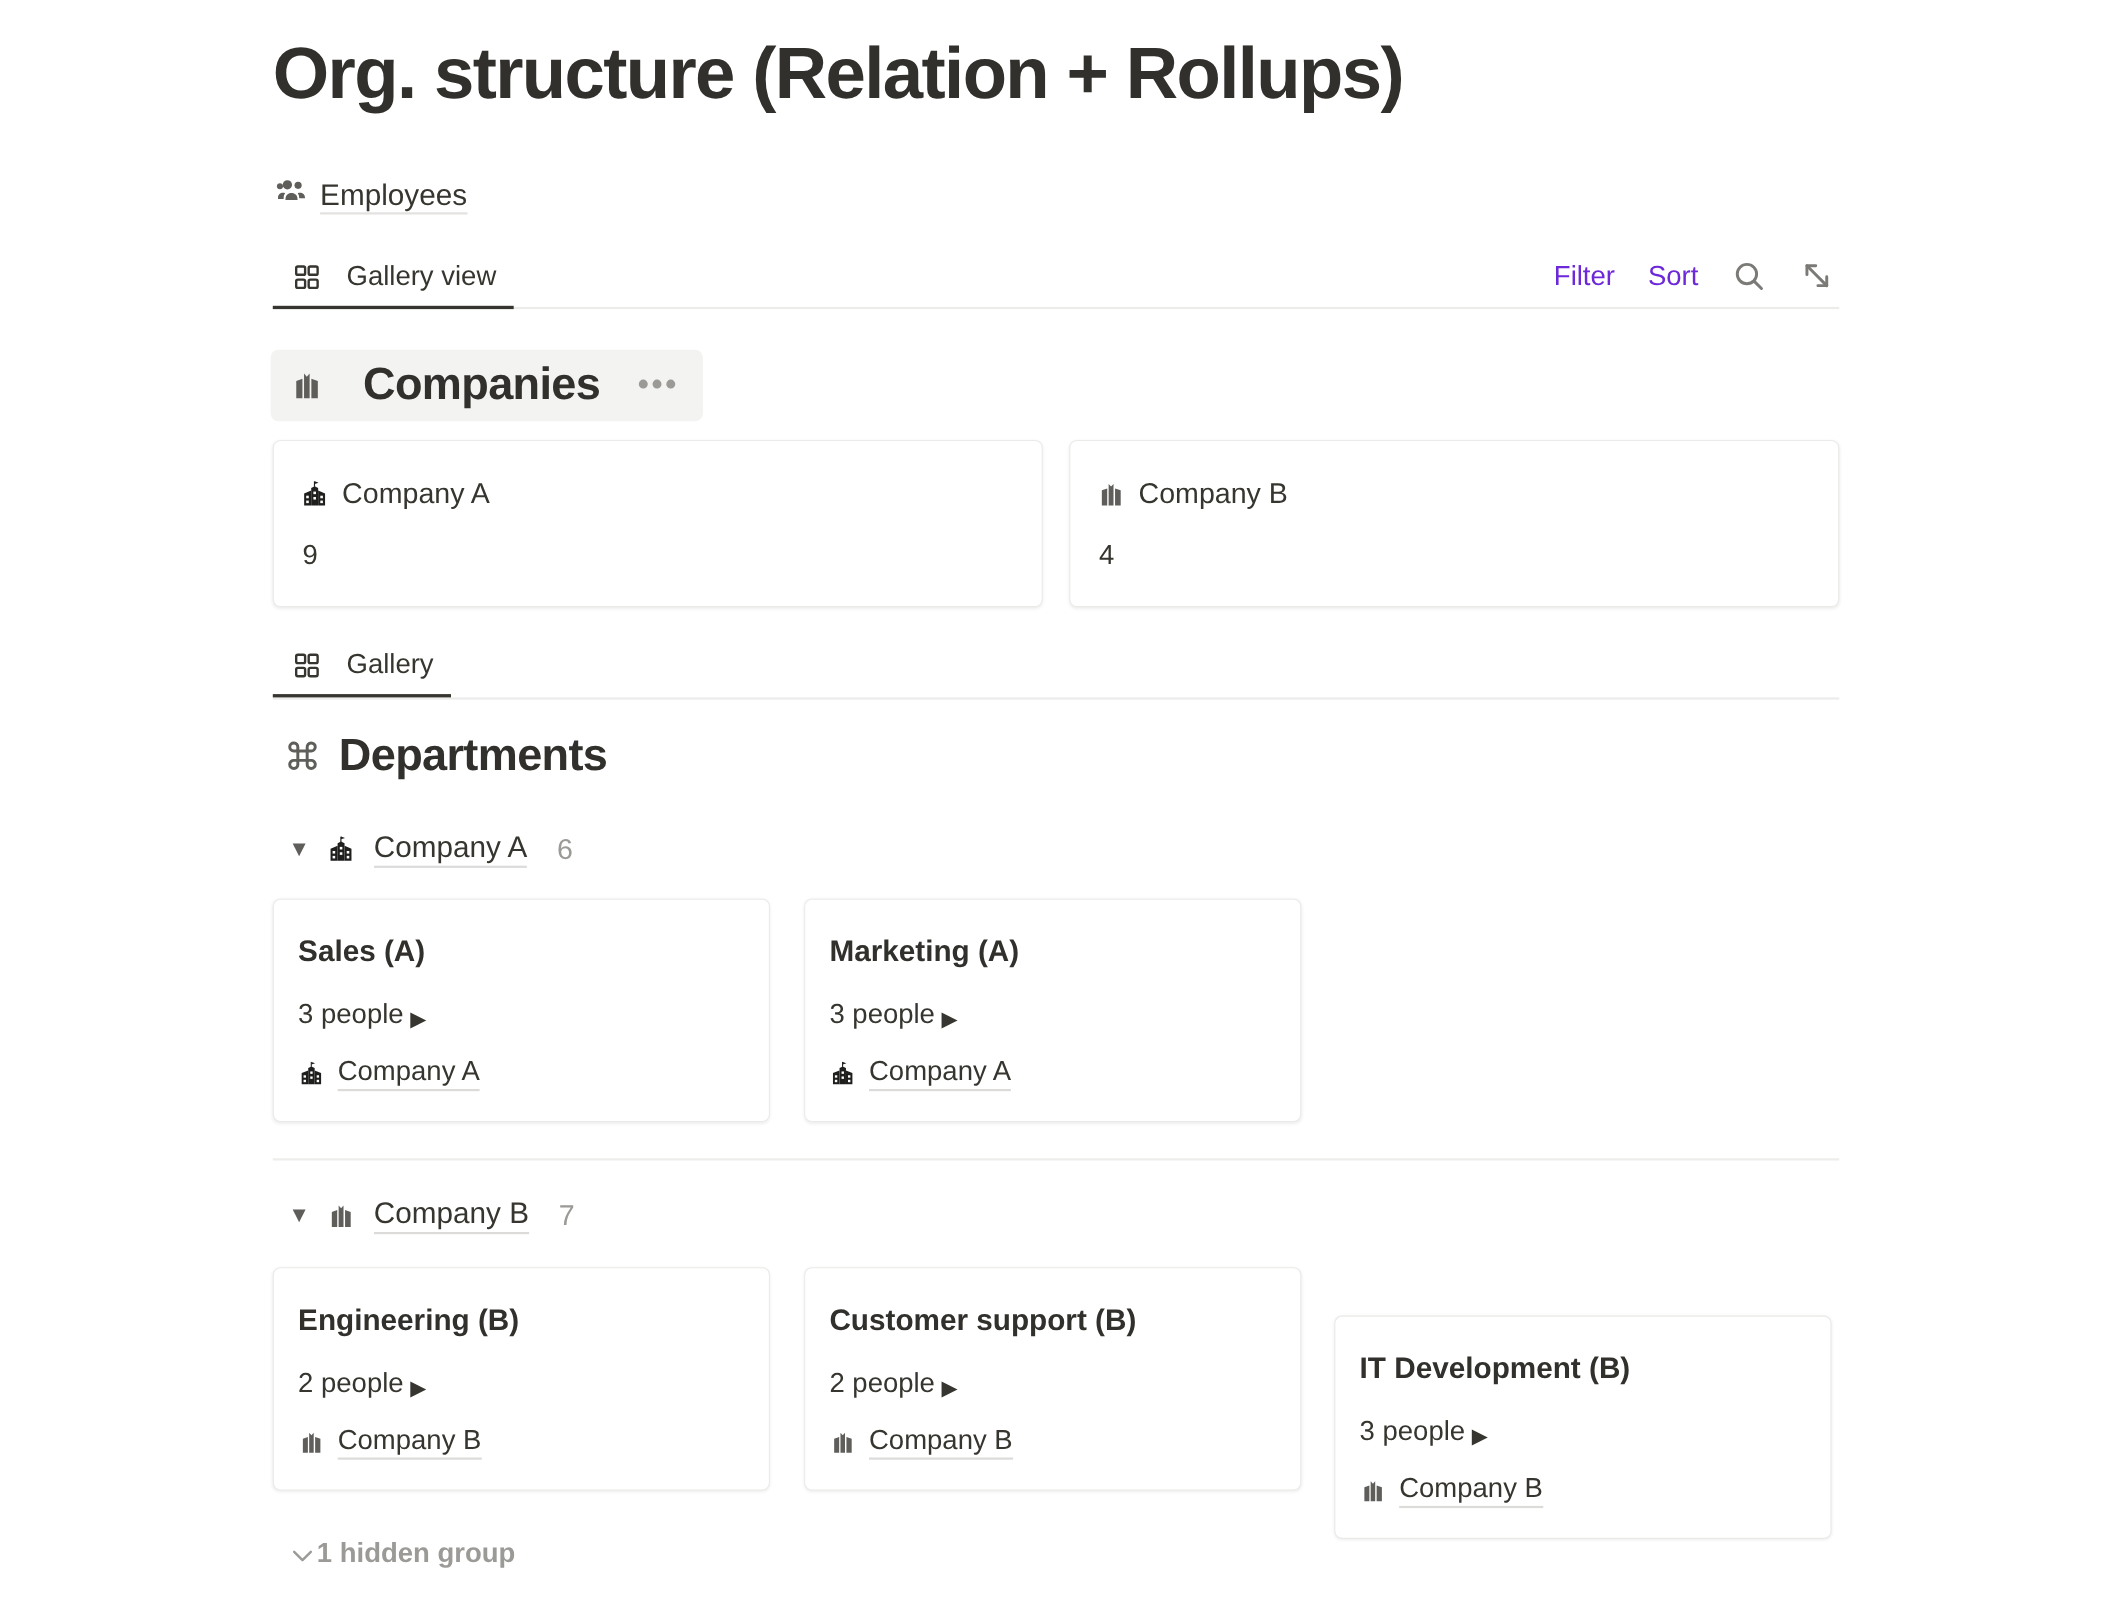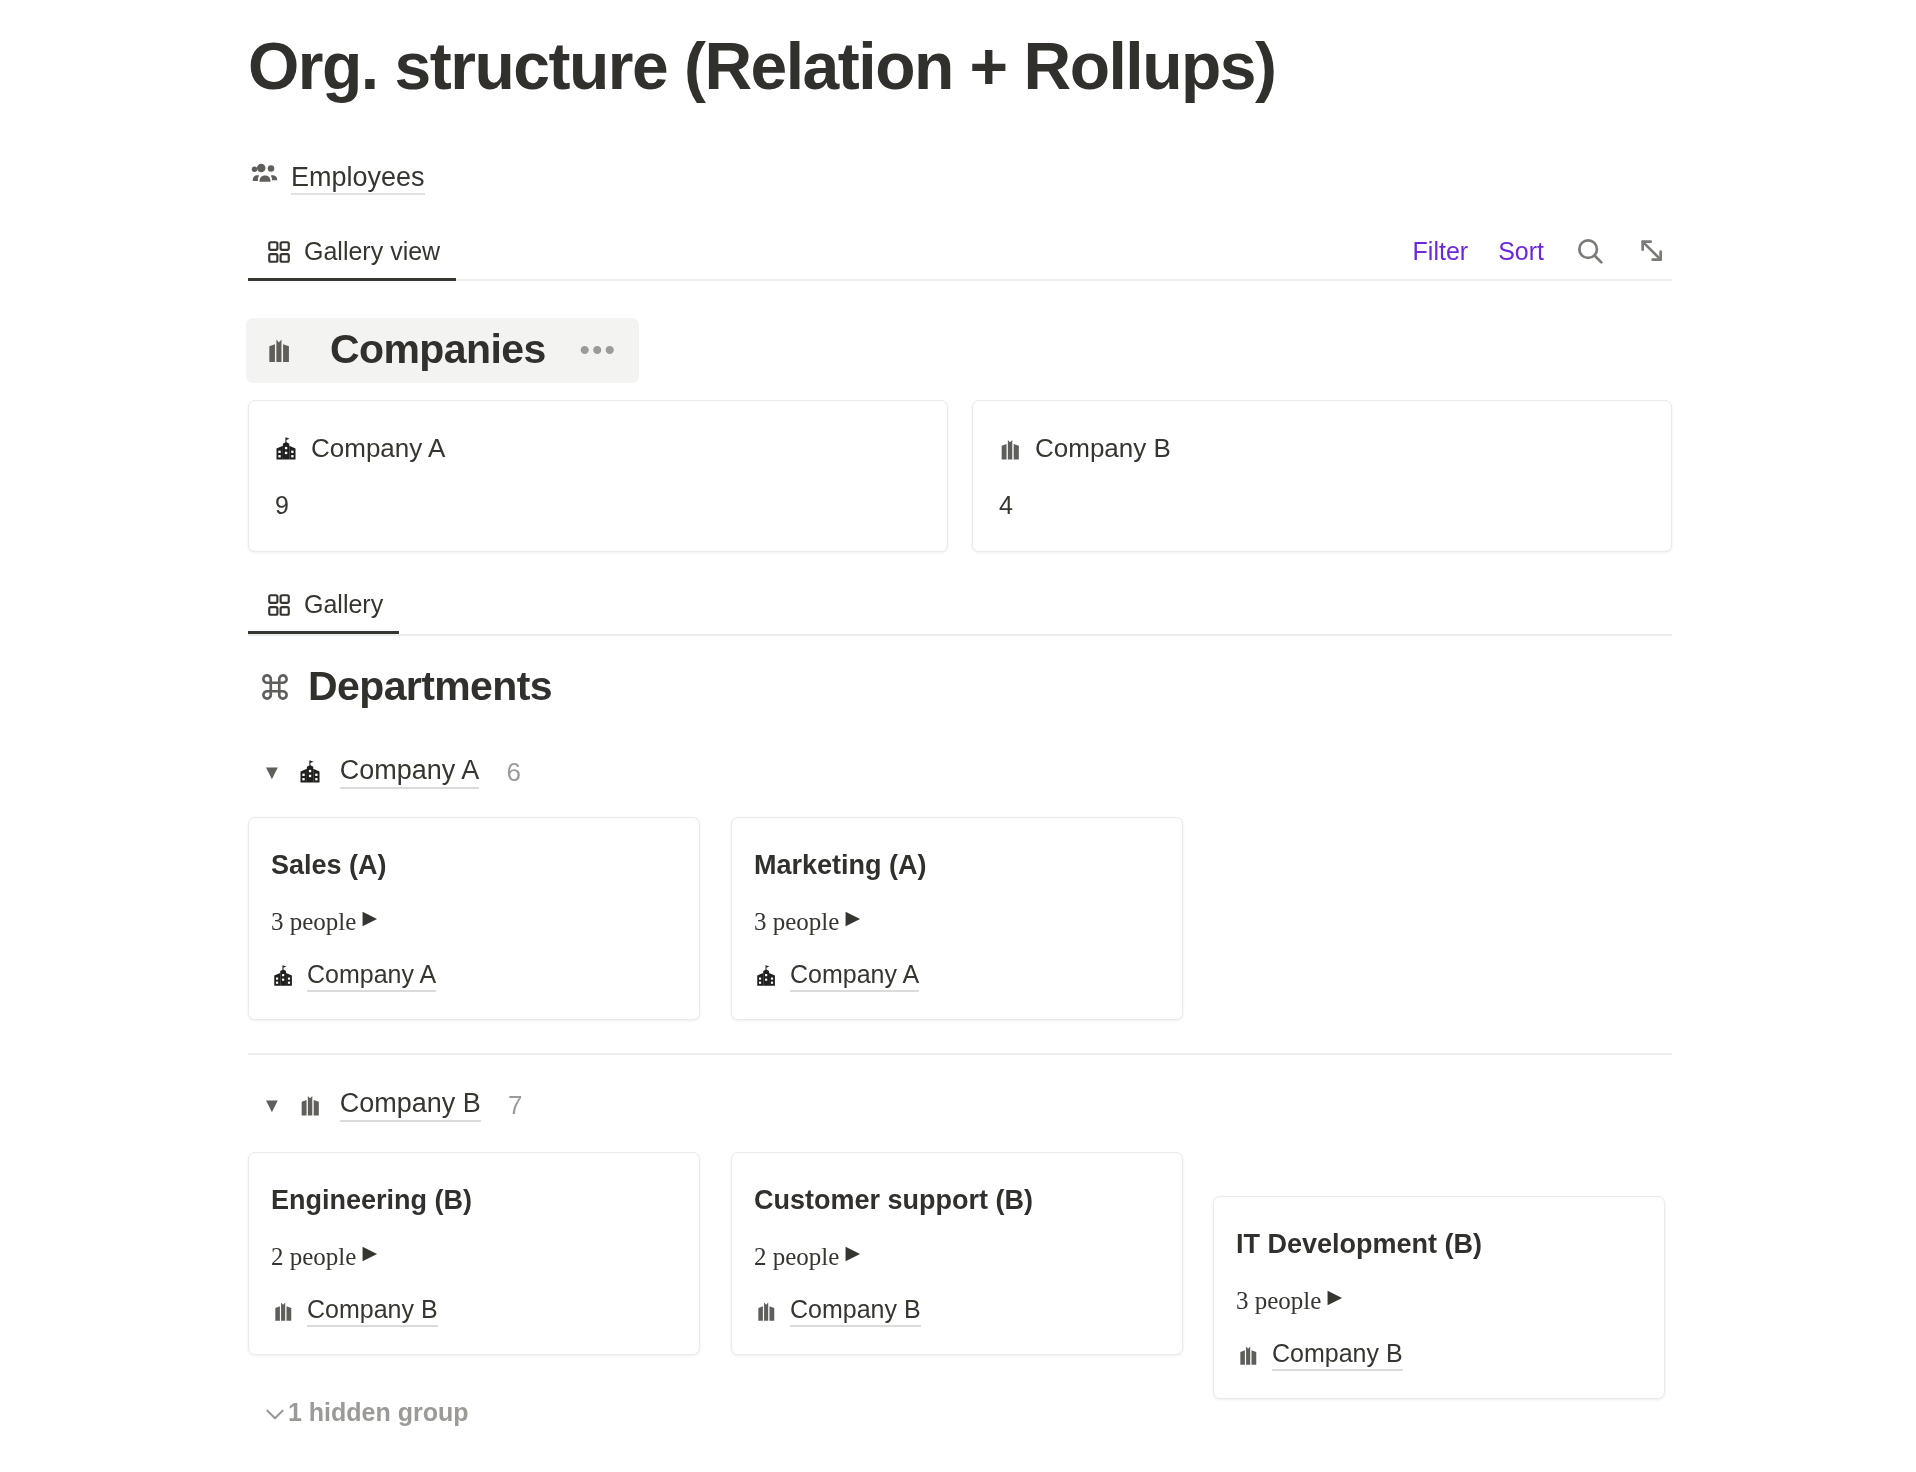--- a/index.html
+++ b/index.html
@@ -46,21 +46,21 @@
     border-bottom: 2px solid #ececeb;
   }
   .viewtab {
     position: absolute;
     left: 0; top: 0;
     height: 56px;
     display: flex; align-items: center; gap: 12px;
     padding: 0 16px 0 18px;
     border-bottom: 3px solid #37352f;
   }
-  .viewtab-label { font-size: 25px; color: #37352f; }
+  .viewtab-label { font-size: 25px; color: #37352f; margin-left: 11px; }
   .viewbar-right {
     position: absolute;
     right: 4px; top: 0;
     height: 52px;
     display: flex; align-items: center; gap: 30px;
   }
   .viewbar-right .txt { font-size: 25px; color: #6d28d9; }
 
   
   .section-head {
@@ -95,21 +95,21 @@
     border: 1.5px solid #eaeae8;
     border-radius: 7px;
     box-shadow: 0 1px 3px rgba(15,15,15,0.07);
   }
   .card-title-row {
     display: flex; align-items: center; gap: 10px;
     font-size: 26px; color: #37352f;
   }
   .card-bold-title { font-size: 27px; font-weight: 700; color: #32302c; }
   .card-value { font-size: 25px; color: #37352f; }
-  .card-sub { font-size: 25px; color: #37352f; display: flex; align-items: flex-start; gap: 6px; font-family: Liberation Serif, serif; }
+  .card-sub { font-size: 25px; color: #37352f; display: flex; align-items: flex-end; gap: 6px; }
   .relation {
     display: inline-flex; align-items: center; gap: 10px;
     font-size: 25px; color: #37352f;
   }
   .relation .rl {
     border-bottom: 2px solid #dcdbd9;
     padding-bottom: 1px;
   }
   .tri-right { font-size: 19px; color: #37352f; line-height: 1; }
 

